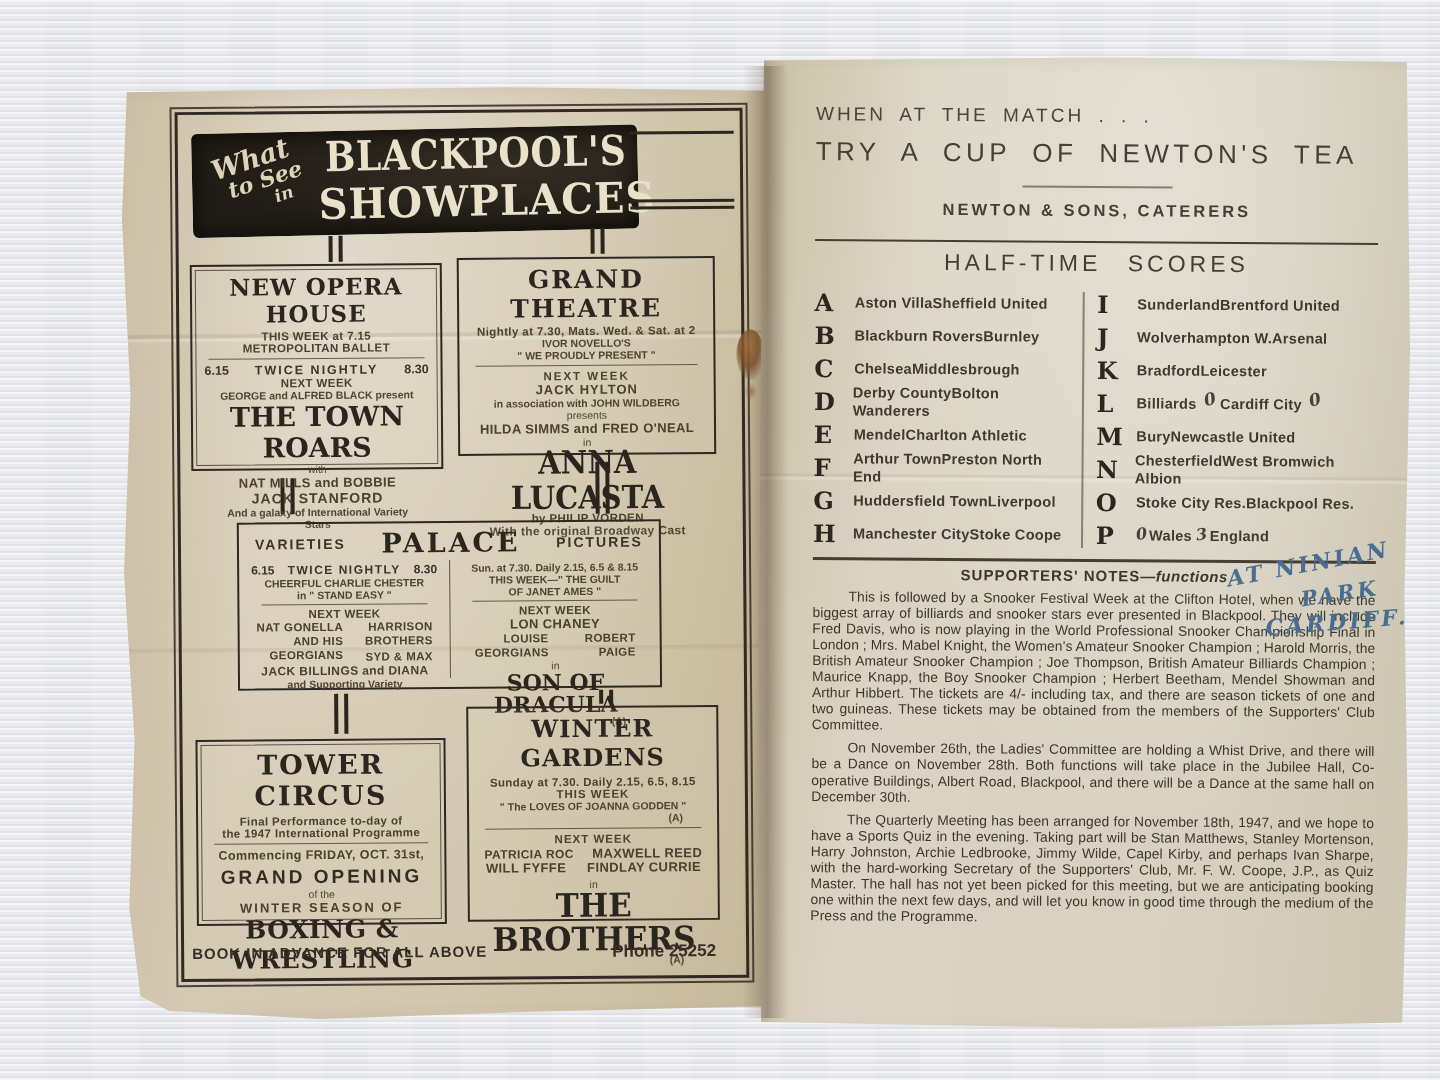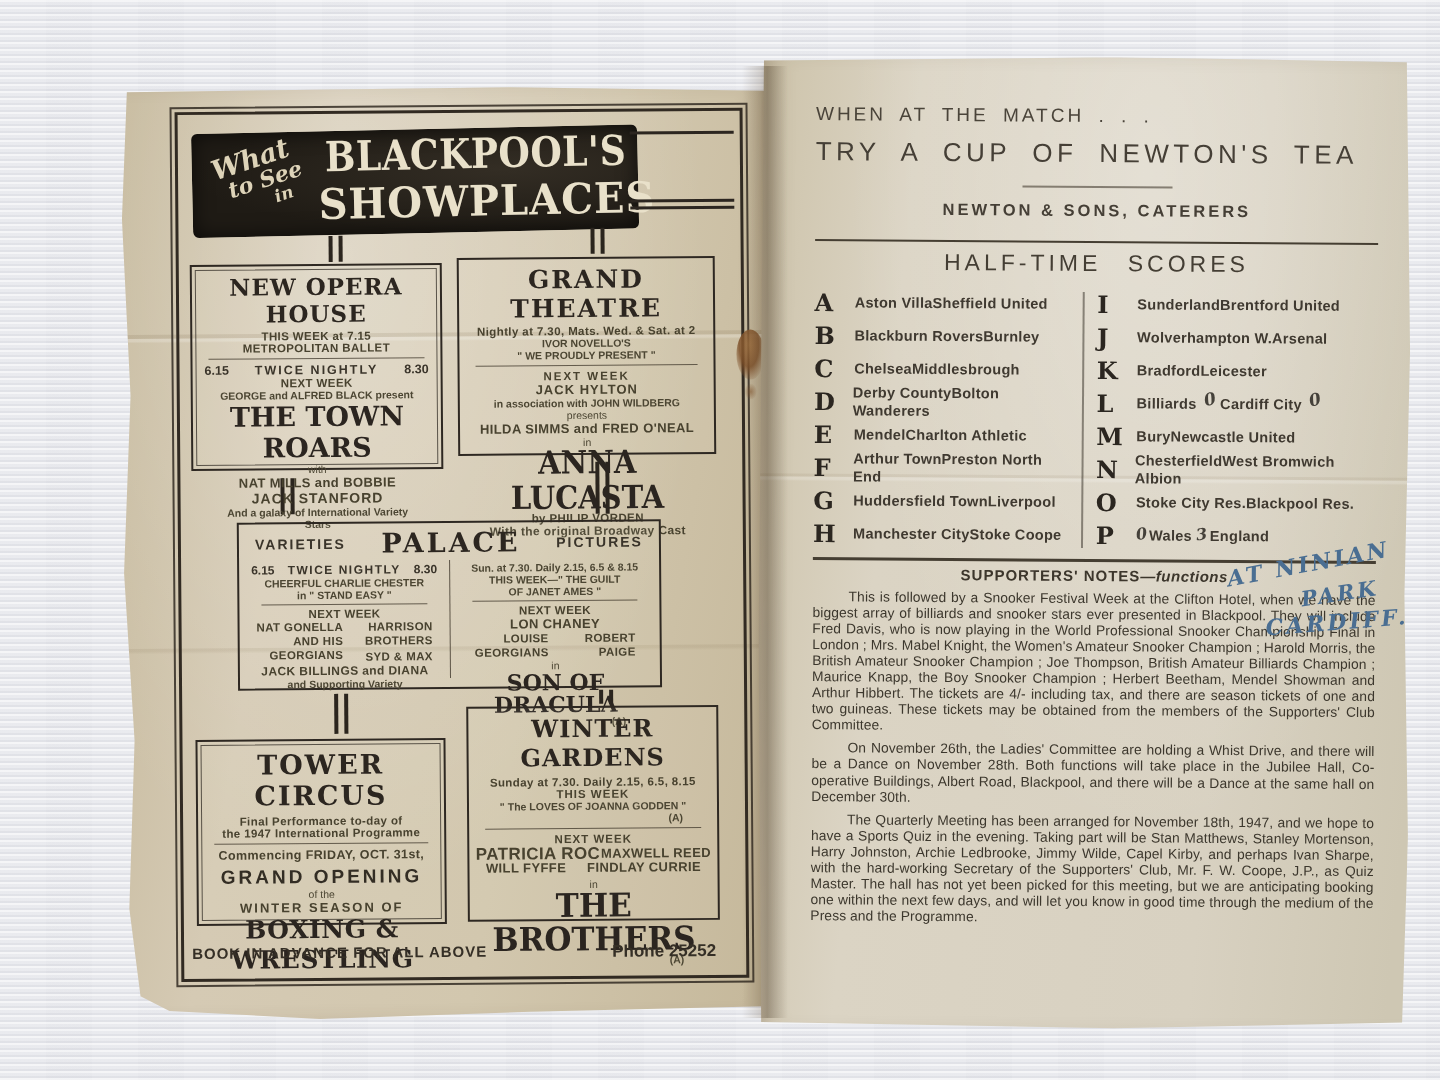--- a/index.html
+++ b/index.html
@@ -273,21 +273,21 @@
 
       <div class="adbox winter">
         <div class="ad-title">WINTER GARDENS</div>
         <div class="sm" style="margin-top:4px">Sunday at 7.30.   Daily 2.15, 6.5, 8.15</div>
         <div class="sm" style="letter-spacing:1px">THIS WEEK</div>
         <div class="xs">" The LOVES OF JOANNA GODDEN "</div>
         <div class="cert">(A)</div>
         <hr class="adhr">
         <div class="sm" style="letter-spacing:1px">NEXT WEEK</div>
         <div class="namecols" style="margin-top:2px">
-          <span class="sm" style="font-size:17px">PATRICIA ROC</span>
+          <span class="sm" style="font-size:12px">PATRICIA ROC</span>
           <span class="sm" style="font-size:13px">MAXWELL REED</span>
         </div>
         <div class="namecols">
           <span class="sm" style="font-size:13px">WILL FYFFE</span>
           <span class="sm" style="font-size:13px">FINDLAY CURRIE</span>
         </div>
         <div class="xs" style="font-weight:normal;margin-top:3px">in</div>
         <div class="feature">THE BROTHERS</div>
         <div class="cert">(A)</div>
       </div>

